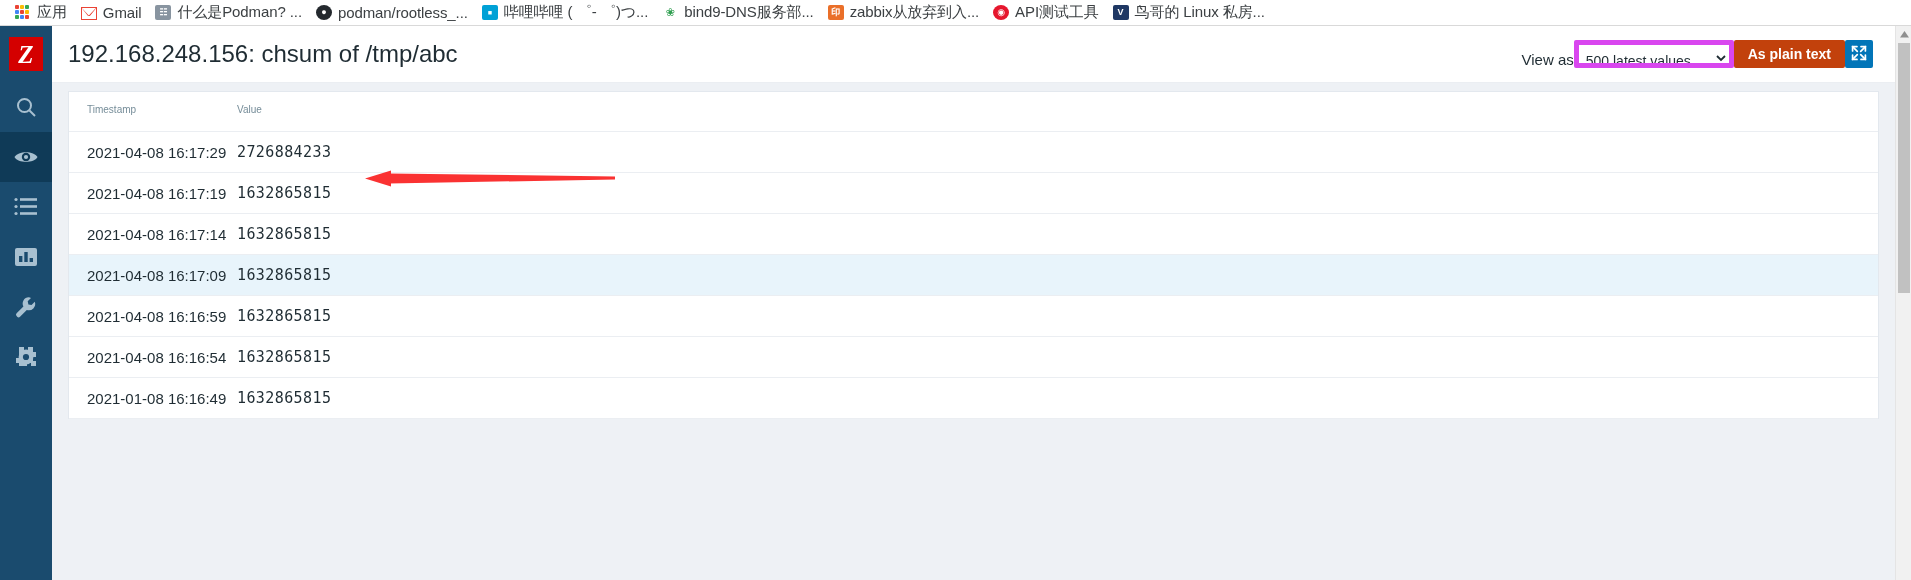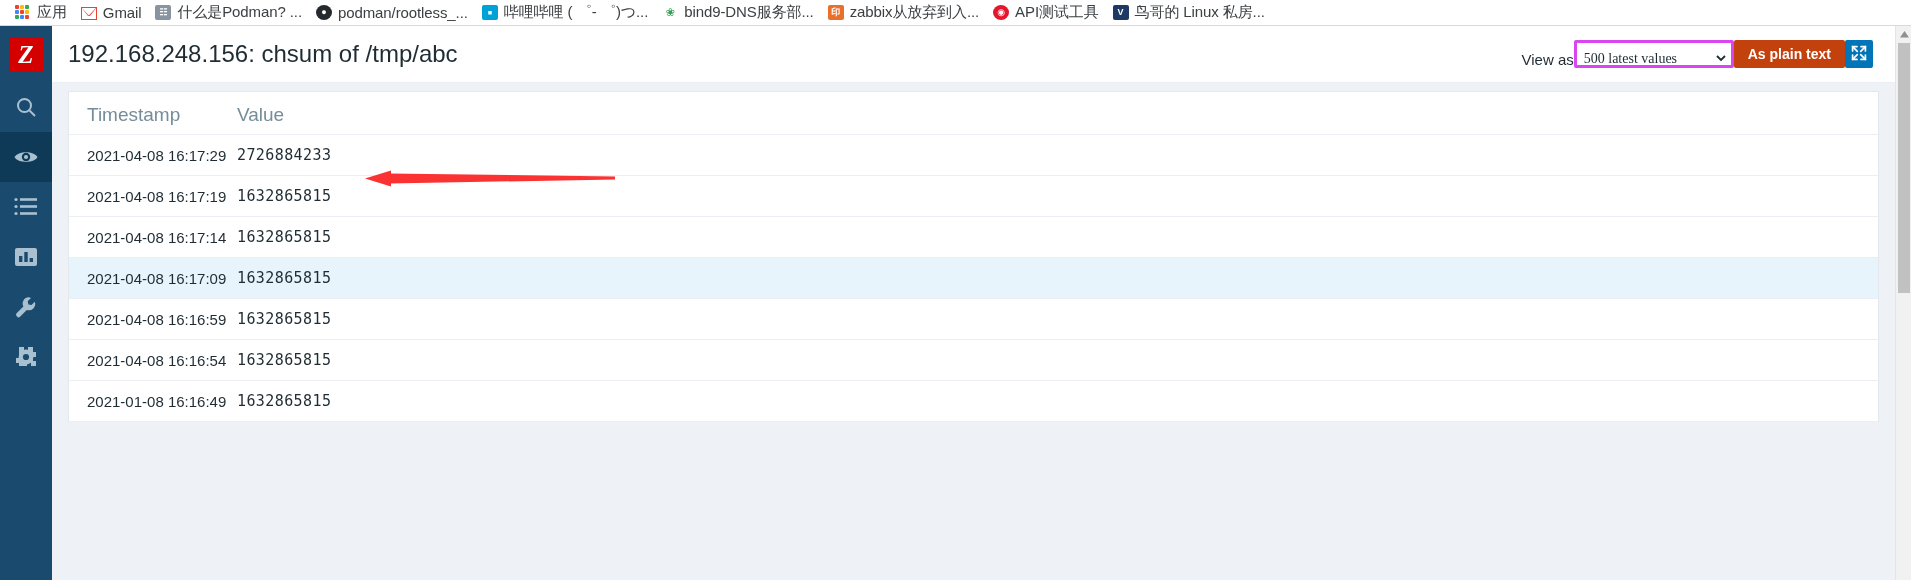--- a/index.html
+++ b/index.html
@@ -115,27 +115,27 @@
   .view-as-label {
     font-size: 15px; color: #1f2c33;
   }
   .select-wrap {
     position: relative;
     width: 160px; height: 28px;
   }
   select.view-select {
     width: 100%; height: 100%;
     -webkit-appearance: none; appearance: none;
-    border: 3px solid #d946ef;
+    border: 5px solid #d946ef;
     border-radius: 2px;
     background: #ffffff;
     font-size: 14px;
     color: #1f2c33;
     padding: 8px 26px 0 7px;
-    font-family: Liberation Serif, serif;
+    font-family: Liberation Sans, sans-serif;
   }
   .select-chevron {
     position: absolute; right: 8px; top: 9px;
     width: 10px; height: 10px;
     pointer-events: none;
   }
   .btn-plain {
     height: 28px;
     background: #c2410c;
     color: #ffffff;
@@ -168,24 +168,24 @@
     border: 1px solid #e3e8ee;
     border-bottom: none;
   }
   table.history {
     width: 100%;
     border-collapse: collapse;
     table-layout: fixed;
   }
   table.history th {
     text-align: left;
-    font-size: 19px;
+    font-size: 10px;
     font-weight: normal;
     color: #768d99;
-    padding: 12px 0 8px 18px;
+    padding: 12px 0 16px 18px;
     border-bottom: 1px solid #ebeef2;
     background: #ffffff;
   }
   table.history td {
     font-size: 15px;
     color: #1f2c33;
     padding: 11px 0 11px 18px;
     border-bottom: 1px solid #ebeef2;
     background: #ffffff;
     white-space: nowrap;

